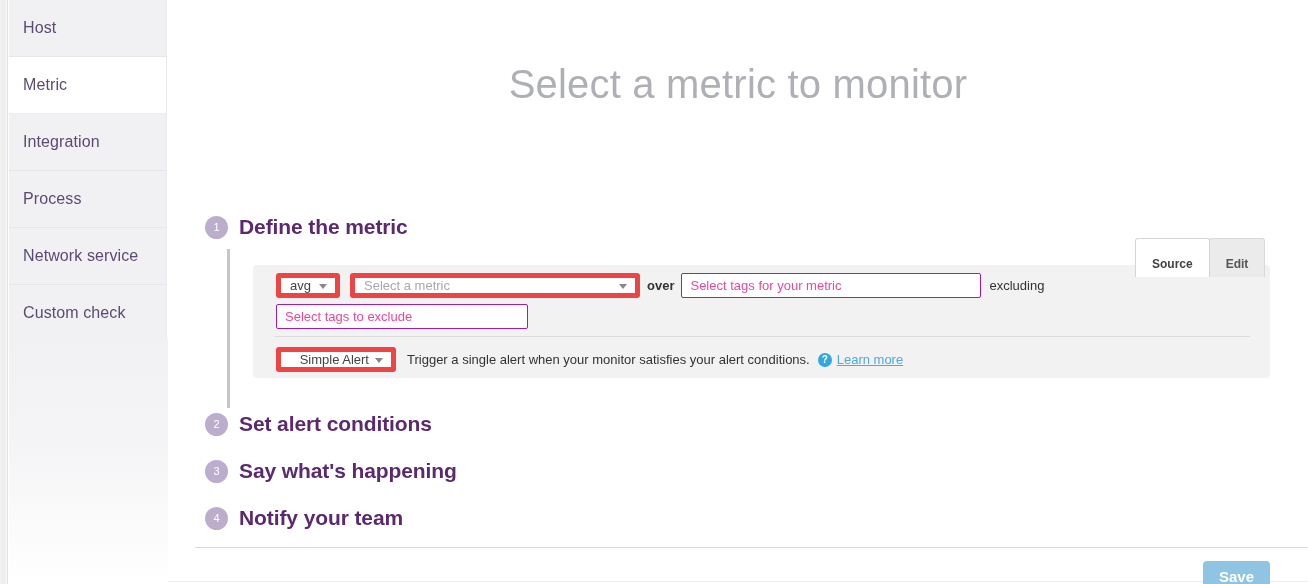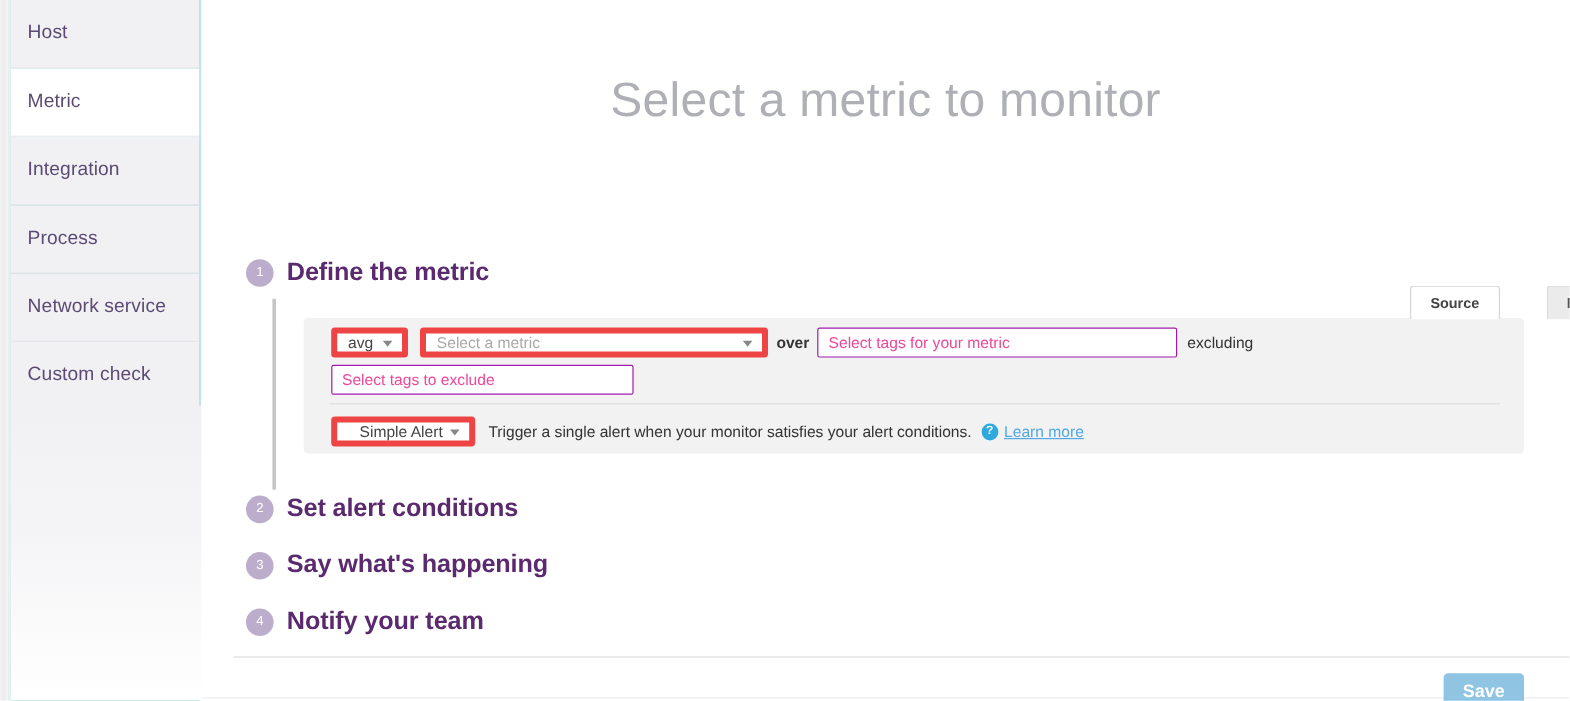--- a/index.html
+++ b/index.html
@@ -23,21 +23,21 @@
     width: 8px; height: 584px;
     background: linear-gradient(to right,#f3f3f3 0%, #ebebeb 45%, #f7f7f7 100%);
     border-right: 1px solid #e2e2e2;
   }
 
   
   .sidebar {
     position: absolute;
     left: 9px; top: 0;
     width: 158px; height: 584px;
-    background: #14b8a6;
+    background: #a16207;
     border-right: 1px solid #e9e9ec;
   }
   .sidebar-fade {
     position: absolute;
     left: 9px; top: 338px;
     width: 159px; height: 246px;
     background: linear-gradient(to bottom, #f1f1f3 0%, #f4f4f6 40%, #fbfbfc 78%, #ffffff 100%);
     pointer-events: none;
   }
   .side-item {
@@ -118,27 +118,26 @@
     position: absolute;
     left: 967px; top: 238px;
     display: flex;
     align-items: flex-end;
     z-index: 5;
   }
   .tab {
     font-size: 12px;
     font-weight: bold;
     color: #555;
-    padding: 7px 16px 6px 16px;
+    padding: 18px 16px 6px 16px;
     border: 1px solid #d9d9d9;
     border-bottom: none;
     border-radius: 3px 3px 0 0;
     background: #ebebeb;
     margin-right: -1px;
-    margin-left: 40px;
   }
   .tab.active {
     background: #ffffff;
     color: #444;
     border-color: #d5d5d5;
     position: relative;
     z-index: 2;
   }
 
   

